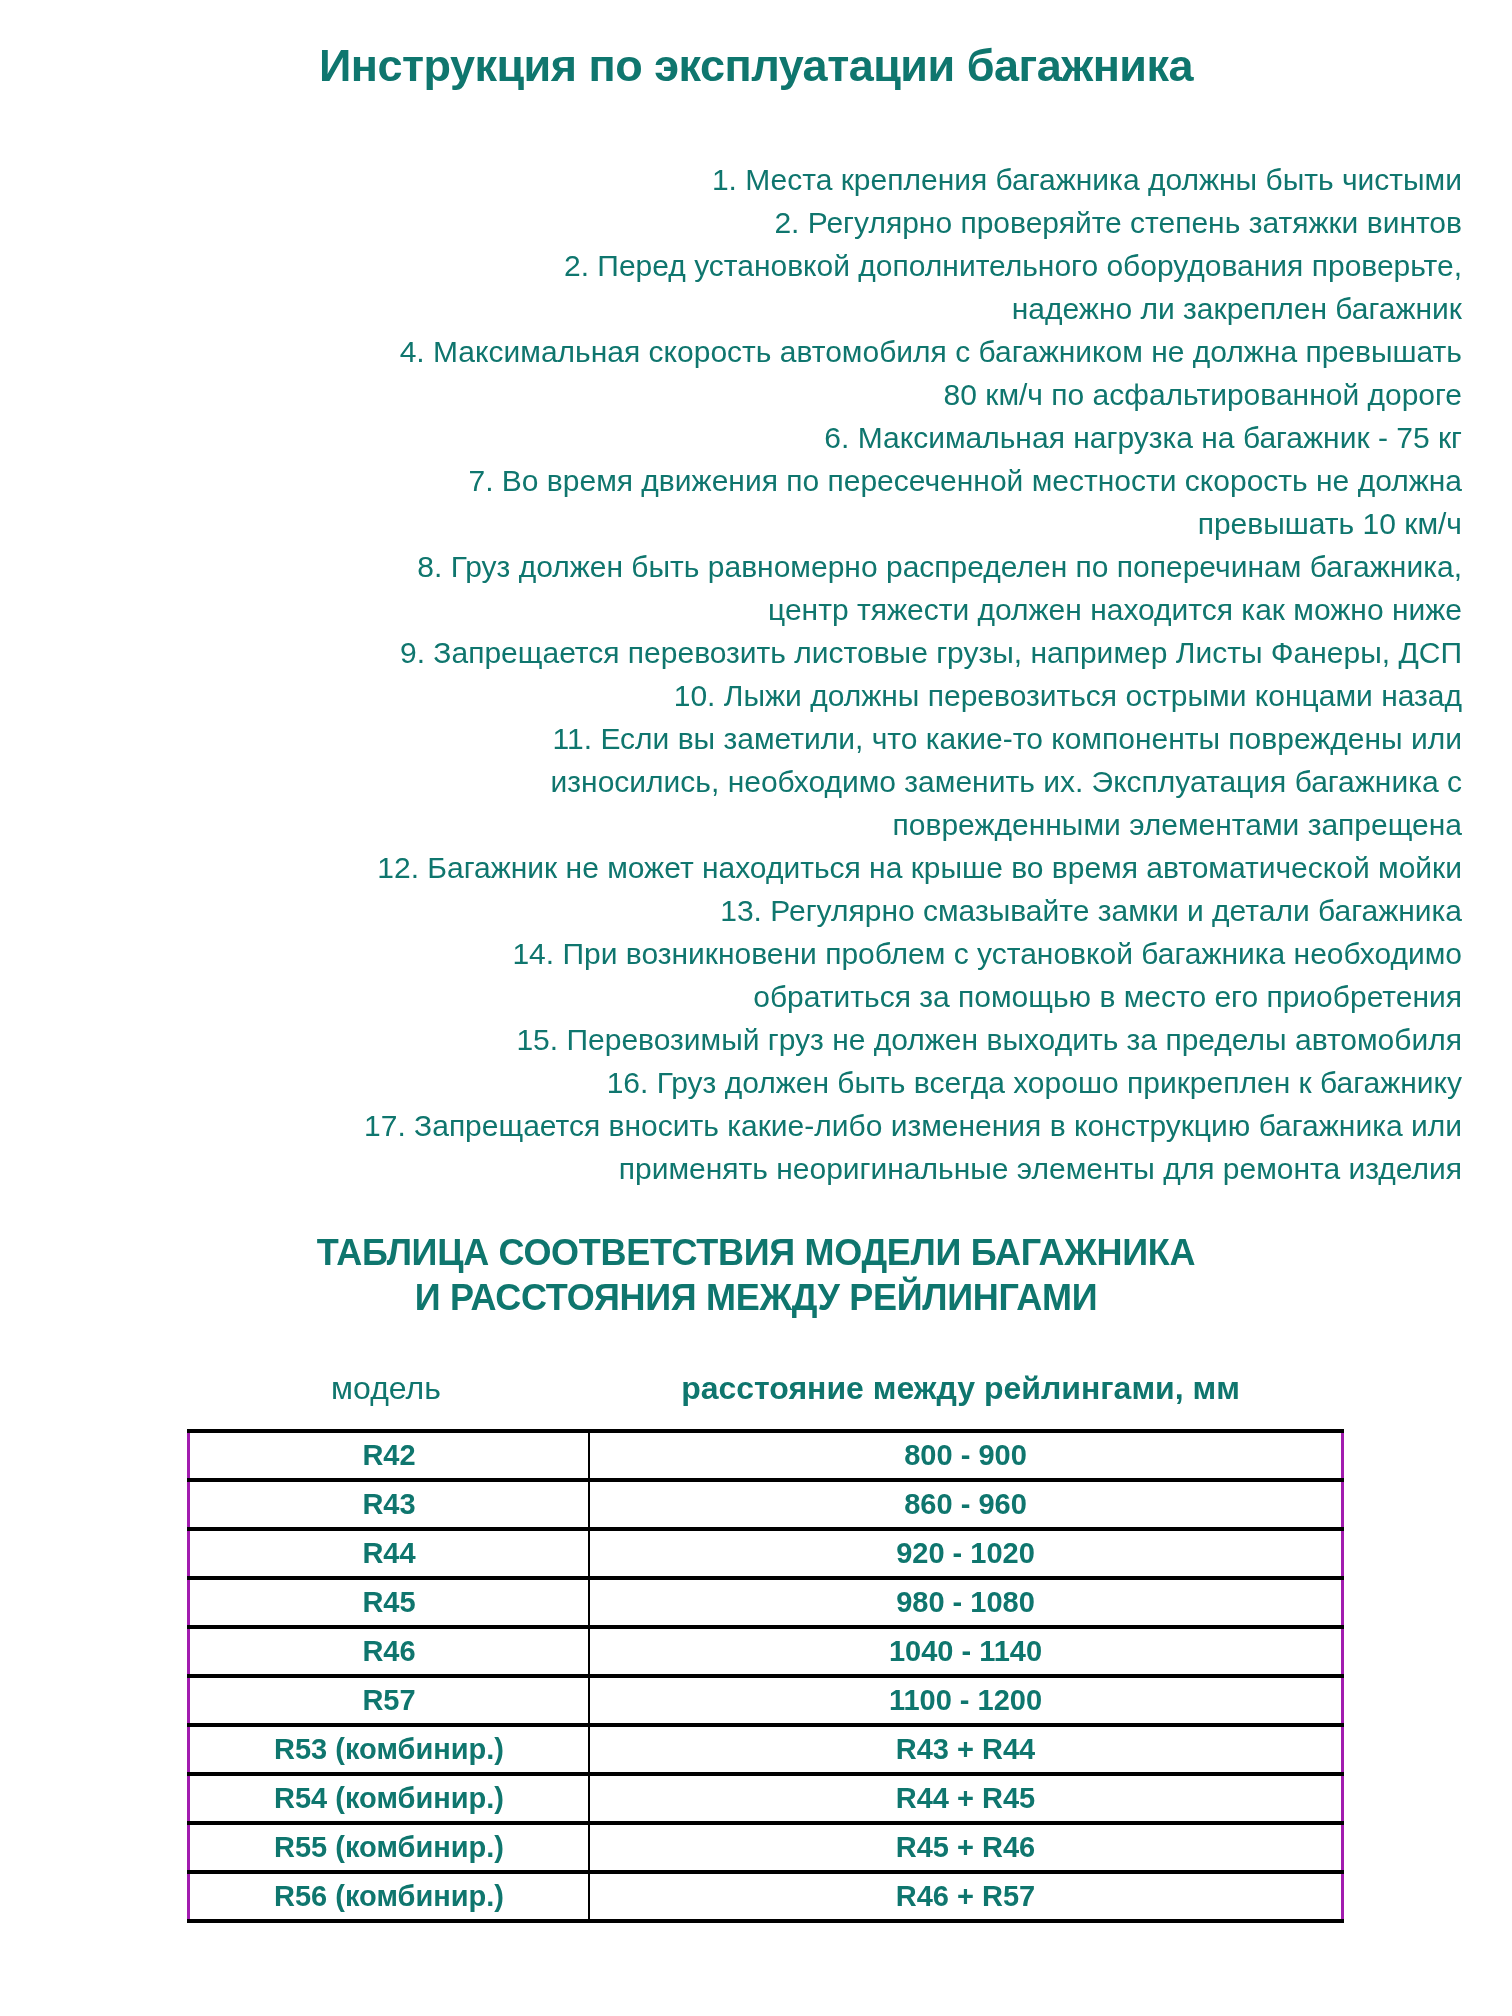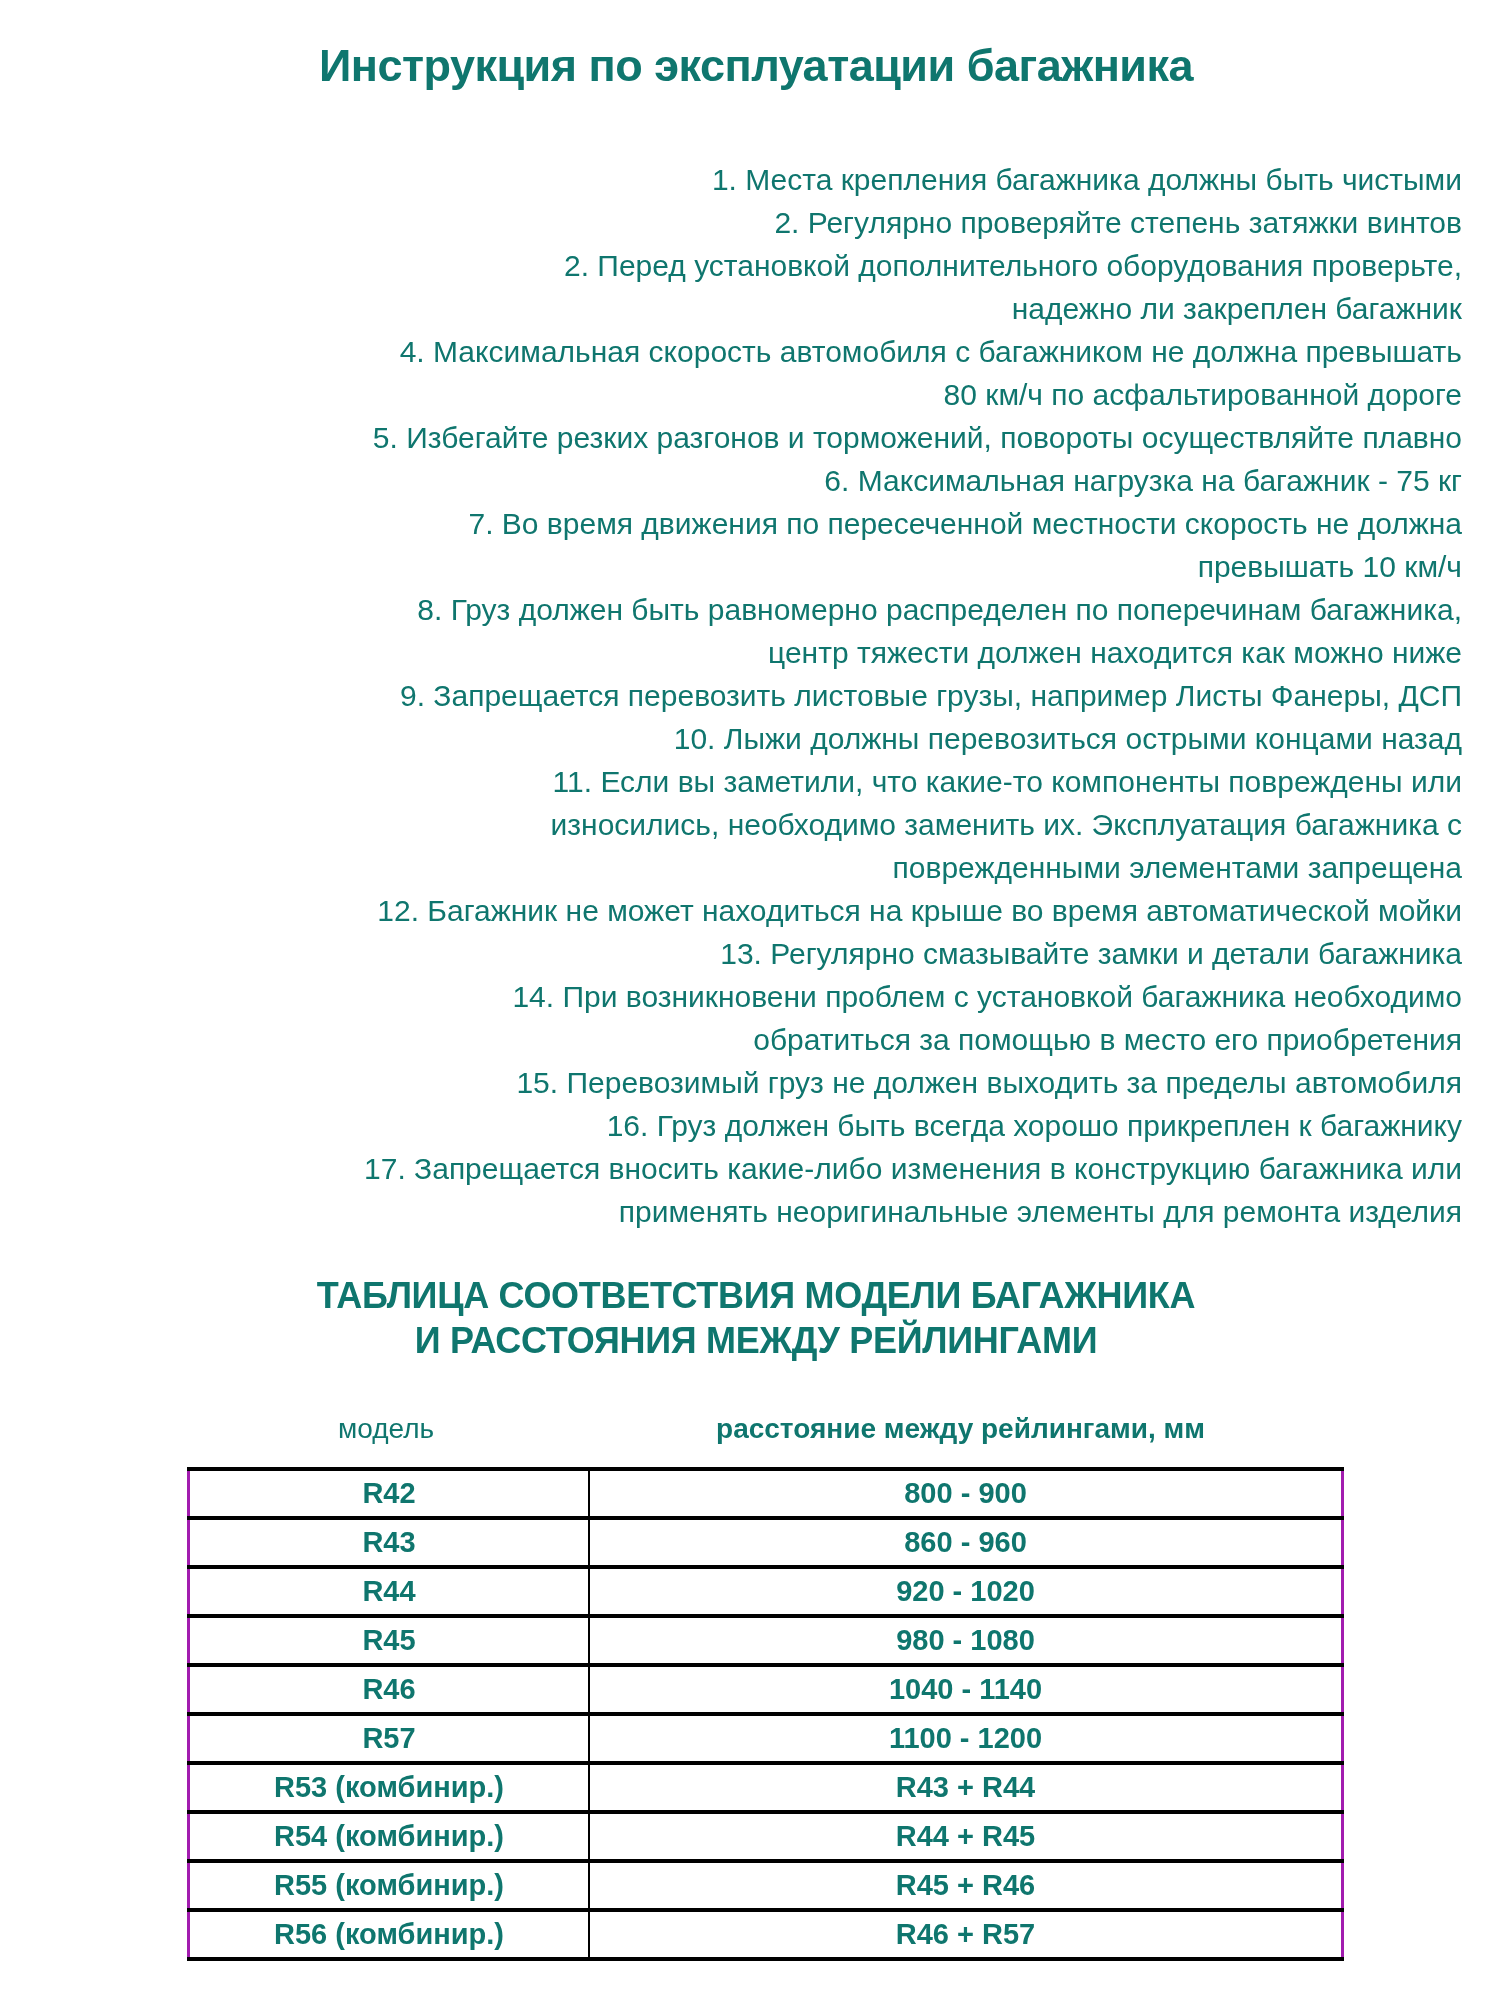--- a/index.html
+++ b/index.html
@@ -47,21 +47,21 @@
     font-size: 36px;
     line-height: 45px;
     font-weight: 700;
     white-space: pre-line;
     letter-spacing: -0.3px;
   }
   .col-labels {
     display: flex;
     margin: 50px 0 0 187px;
     width: 1149px;
-    font-size: 28px;
+    font-size: 32px;
     font-weight: 400;
   }
   .col-labels .col-label-model {
     width: 398px;
     text-align: center;
   }
   .col-labels .col-label-distance {
     width: 751px;
     text-align: center;
     font-weight: bold;
@@ -97,21 +97,20 @@
 
   <h1 class="doc-title">Инструкция по эксплуатации багажника</h1>
 
   <ol class="instruction-list">
     <li>1. Места крепления багажника должны быть чистыми</li>
     <li>2. Регулярно проверяйте степень затяжки винтов</li>
     <li>2. Перед установкой дополнительного оборудования проверьте,
 надежно ли закреплен багажник</li>
     <li>4. Максимальная скорость автомобиля с багажником не должна превышать
 80 км/ч по асфальтированной дороге</li>
-    <li>5. Избегайте резких разгонов и торможений, повороты осуществляйте плавно</li>
     <li>6. Максимальная нагрузка на багажник - 75 кг</li>
     <li>7. Во время движения по пересеченной местности скорость не должна
 превышать 10 км/ч</li>
     <li>8. Груз должен быть равномерно распределен по поперечинам багажника,
 центр тяжести должен находится как можно ниже</li>
     <li>9. Запрещается перевозить листовые грузы, например Листы Фанеры, ДСП</li>
     <li>10. Лыжи должны перевозиться острыми концами назад</li>
     <li>11. Если вы заметили, что какие-то компоненты повреждены или
 износились, необходимо заменить их. Эксплуатация багажника с
 поврежденными элементами запрещена</li>

